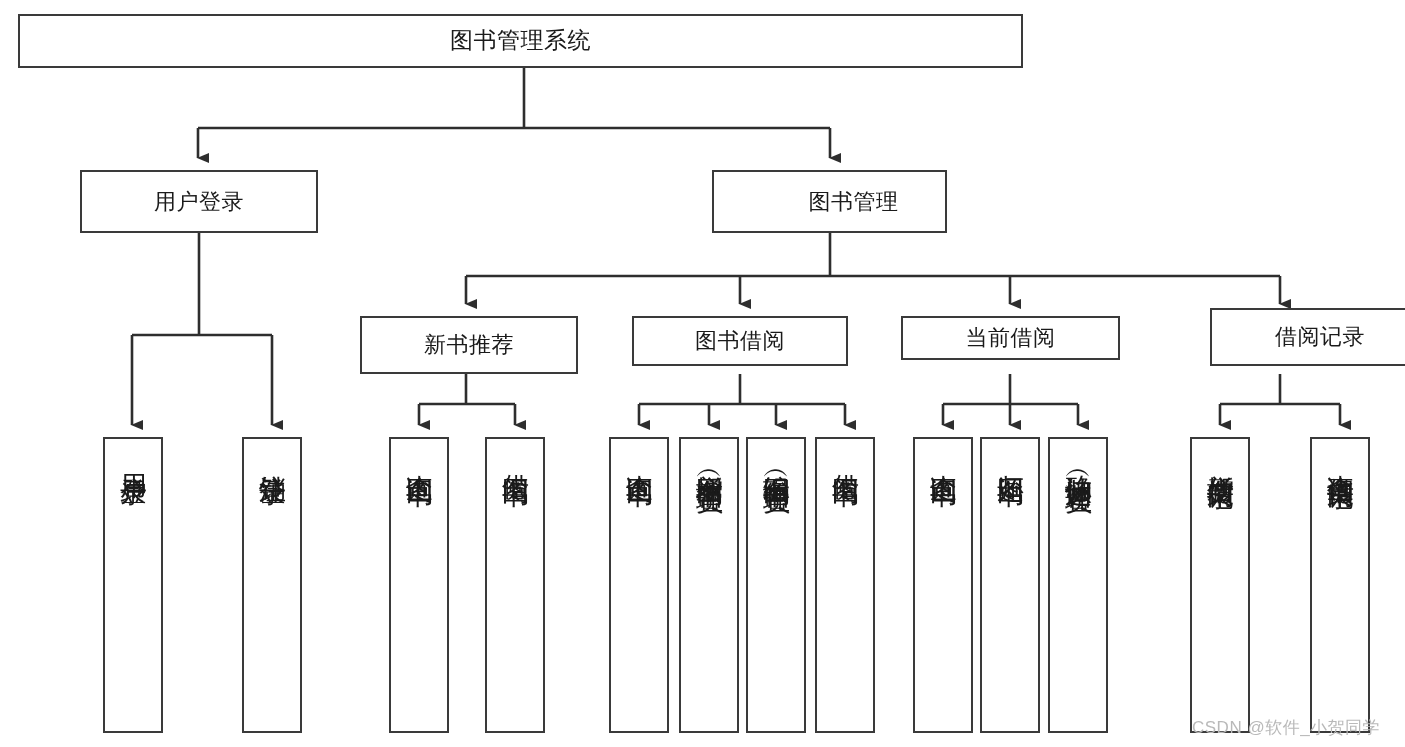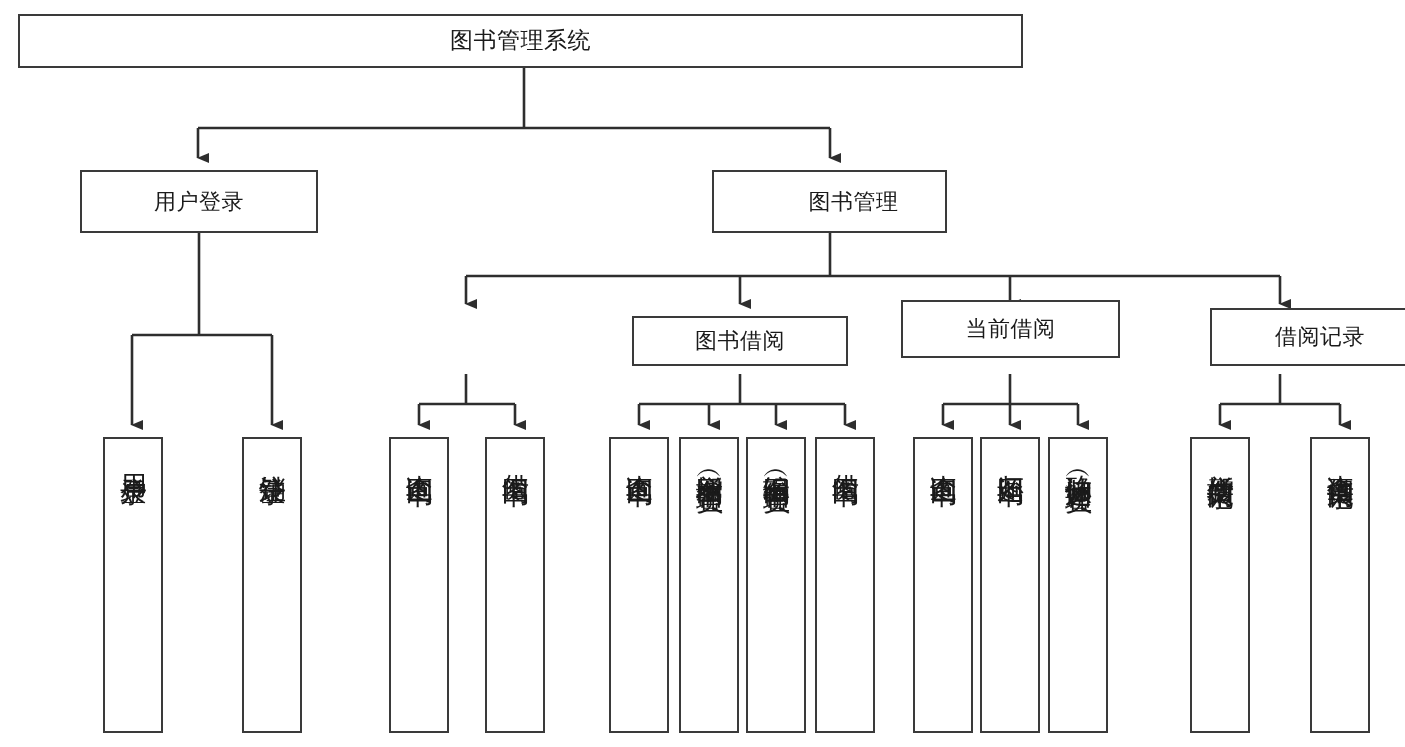--- a/index.html
+++ b/index.html
@@ -126,26 +126,29 @@
   </div>
 
   <div class="node horiz" style="left:80px; top:170px; width:238px; height:63px;">
     <span class="lbl">用户登录</span>
   </div>
 
   <div class="node horiz" style="left:712px; top:170px; width:235px; height:63px;padding-left:48px;">
     <span class="lbl">图书管理</span>
   </div>
 
+  <div class="node horiz" style="left:360px; top:316px; width:218px; height:58px;">
+    <span class="lbl">新书推荐</span>
+  </div>
 
   <div class="node horiz" style="left:632px; top:316px; width:216px; height:50px;">
     <span class="lbl">图书借阅</span>
   </div>
 
-  <div class="node horiz" style="left:901px; top:300px; width:219px; height:58px;">
+  <div class="node horiz" style="left:901px; top:316px; width:219px; height:44px;">
     <span class="lbl">当前借阅</span>
   </div>
 
   <div class="node horiz" style="left:1170px; top:308px; width:220px; height:58px;margin-left:40px;">
     <span class="lbl">借阅记录</span>
   </div>
 
   <div class="node vert" style="left:103px; top:437px; width:60px; height:296px;">
     <span class="lbl">用户登录</span>
   </div>
@@ -191,14 +194,15 @@
   </div>
 
   <div class="node vert" style="left:1190px; top:437px; width:60px; height:296px;">
     <span class="lbl">新增借阅记录</span>
   </div>
 
   <div class="node vert" style="left:1310px; top:437px; width:60px; height:296px;">
     <span class="lbl">查询借阅记录</span>
   </div>
 
+  <div class="watermark" style="left:1192px; top:716px;">CSDN @软件_小贺同学</div>
 
 </div>
 
 </body></html>

